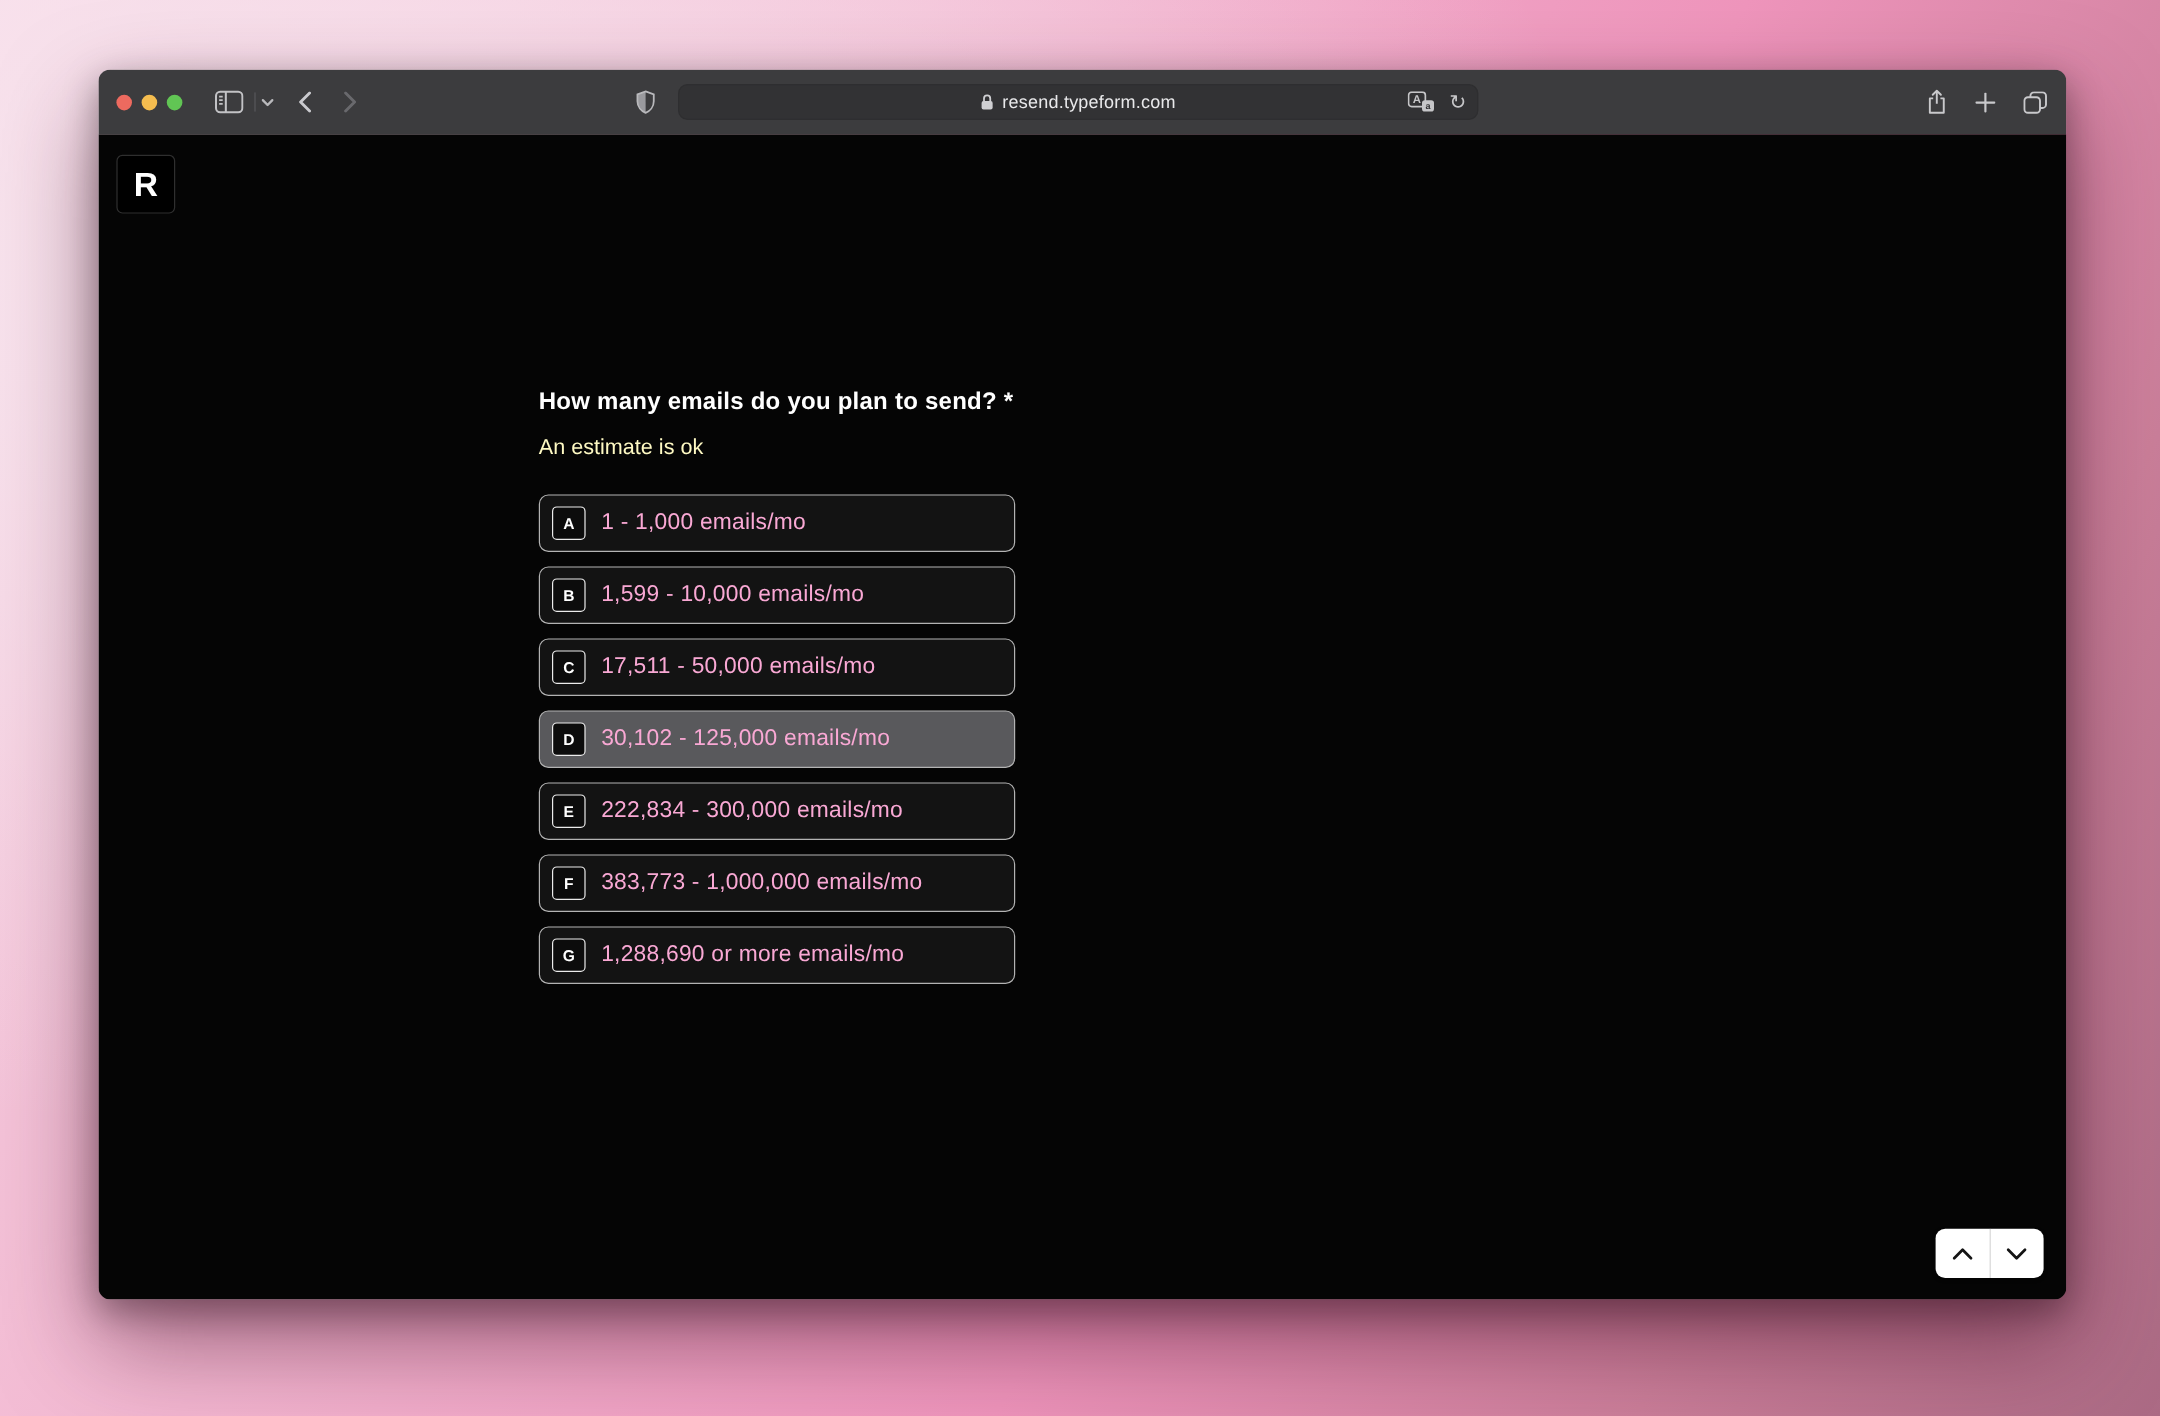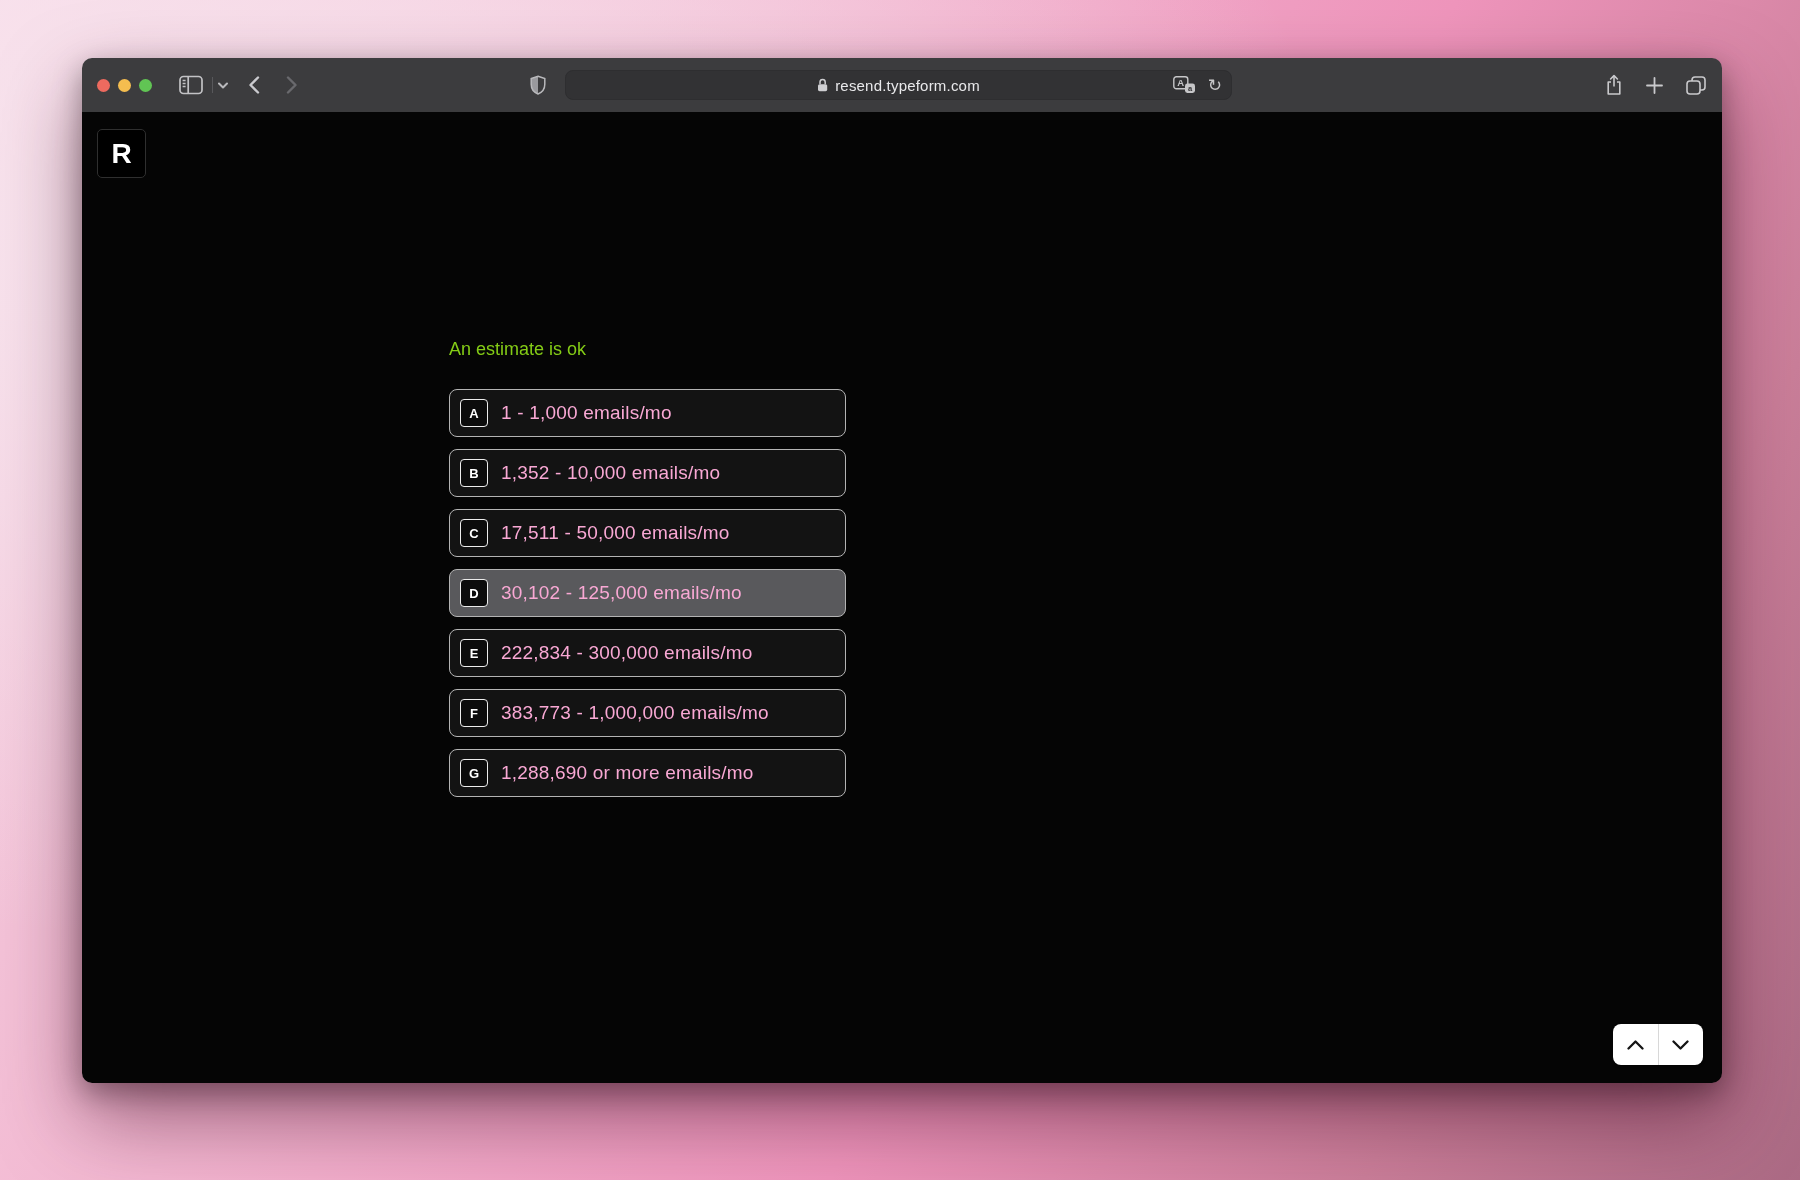--- a/index.html
+++ b/index.html
@@ -55,21 +55,21 @@
 
   .logo {
     position:absolute; left:15px; top:17px; width:49px; height:49px;
     border:1px solid #2f2f2f; border-radius:5px; background:#000;
     display:flex; align-items:center; justify-content:center;
     color:#fff; font-weight:bold; font-size:28px;
   }
 
   .question { position:absolute; left:367px; top:212px; }
   .q-title { font-size:20px; font-weight:600; color:#ffffff; letter-spacing:.2px; }
-  .q-sub { margin-top:15px; font-size:18px; color:#84cc16; }
+  .q-sub { margin-top:15px; font-size:18px; color:#fef9c3; }
 
   .options { margin-top:29px; }
   .option {
     width:397px; height:48px; margin-bottom:12px;
     border:1px solid #b3b3b3; border-radius:8px; background:#131313;
     display:flex; align-items:center; padding:0 12px 0 10px; cursor:pointer;
   }
   .option.highlighted { background:#59595c; }
   .key {
     width:28px; height:28px; border:1px solid #ececec; border-radius:4px;
@@ -201,30 +201,31 @@
         </span>
       </div>
     </div>
 
     <div class="content">
       <div class="logo">
         <span>R</span>
       </div>
 
       <div class="question">
+        <div class="q-title">How many emails do you plan to send? *</div>
         <div class="q-sub">An estimate is ok</div>
 
         <div class="options">
           <div class="option">
             <span class="key">A</span>
             <span class="option-label">1 - 1,000 emails/mo</span>
           </div>
           <div class="option">
             <span class="key">B</span>
-            <span class="option-label">1,352 - 10,000 emails/mo</span>
+            <span class="option-label">1,599 - 10,000 emails/mo</span>
           </div>
           <div class="option">
             <span class="key">C</span>
             <span class="option-label">17,511 - 50,000 emails/mo</span>
           </div>
           <div class="option highlighted">
             <span class="key">D</span>
             <span class="option-label">30,102 - 125,000 emails/mo</span>
           </div>
           <div class="option">

